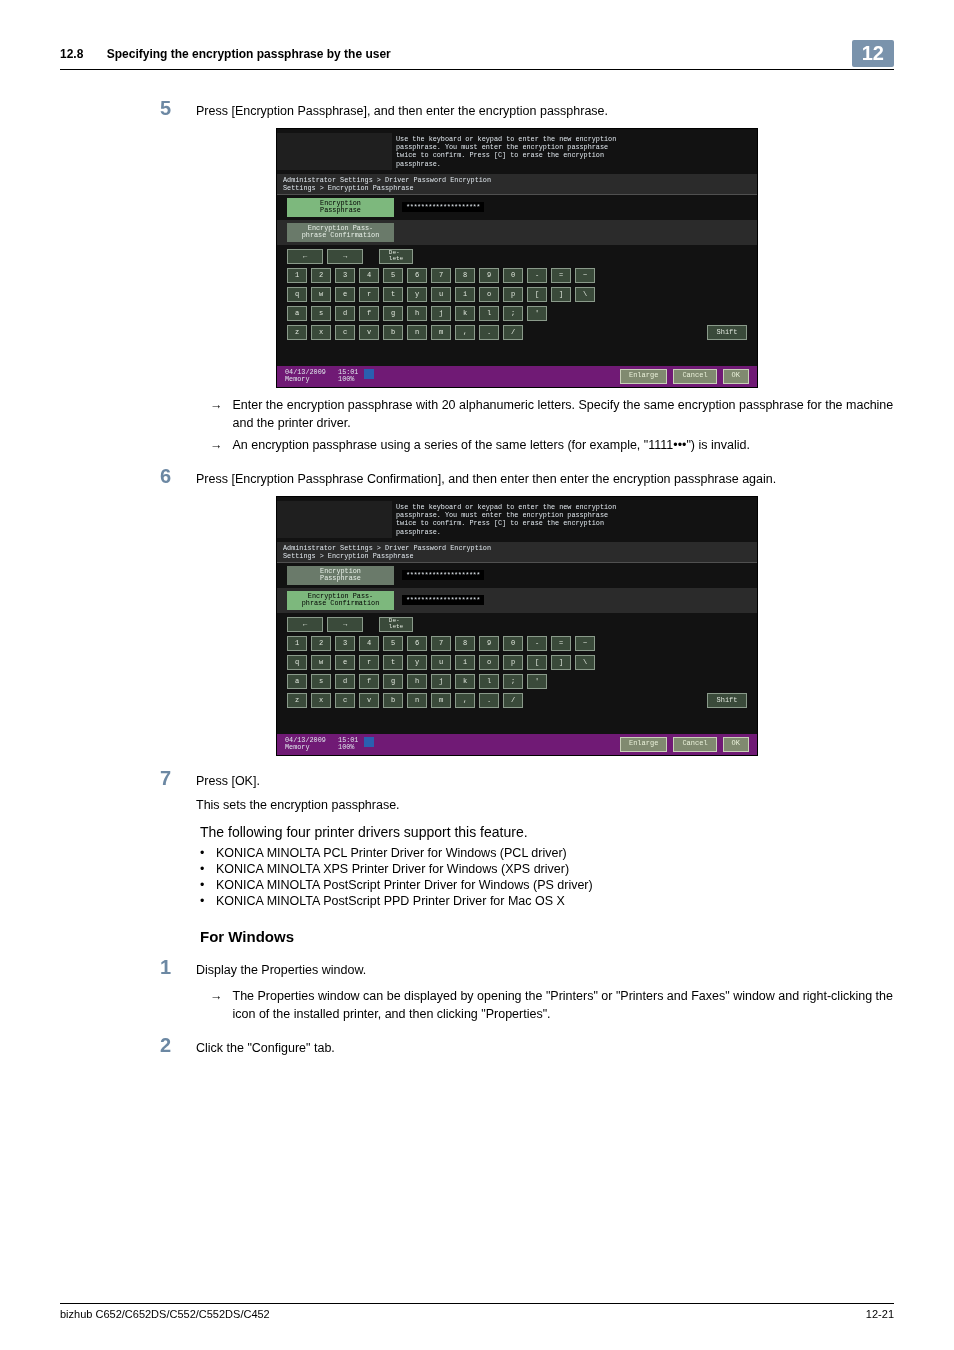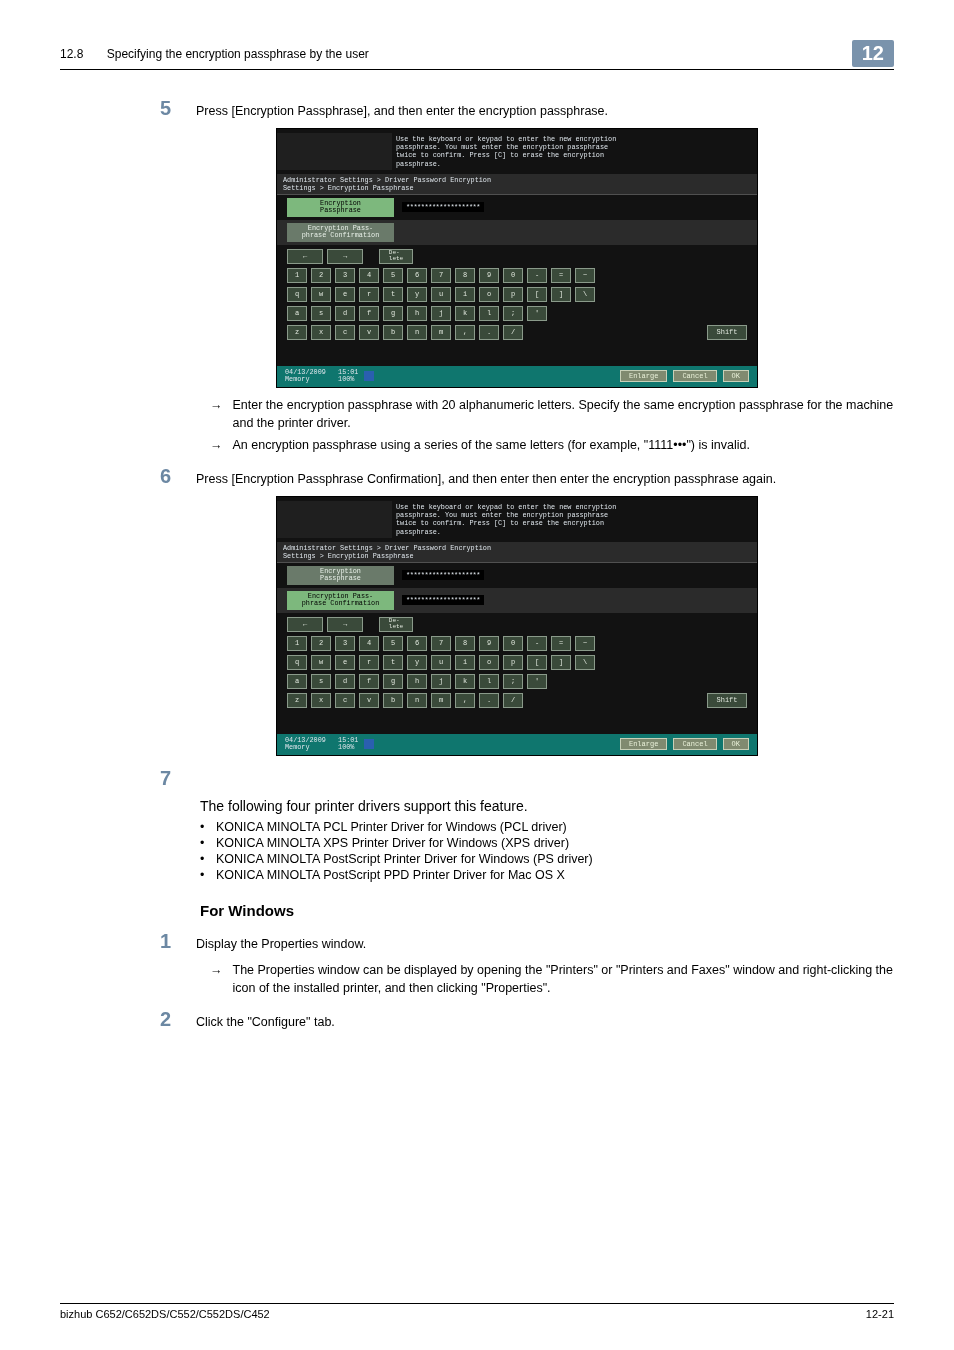--- a/index.html
+++ b/index.html
@@ -19,21 +19,21 @@
   }
   .header {
     display: flex;
     align-items: center;
     border-bottom: 1px solid #000;
     padding-bottom: 2px;
     margin-bottom: 28px;
   }
   .header-left {
     font-size: 12px;
-    font-weight: normal;
+    font-weight: bold;
   }
   .header-num {
     margin-right: 20px;
   }
   .header-badge {
     margin-left: auto;
     background: #7a93ac;
     color: #fff;
     font-weight: bold;
     font-size: 20px;
@@ -128,23 +128,22 @@
     height: 13px;
     display: flex;
     align-items: center;
     justify-content: center;
   }
   .kbd-key.wide { width: 32px; }
   .kbd-key.arrow { width: 34px; }
   .kbd-key.shift { width: 38px; margin-left: auto; }
   .kbd-spacer { flex: 1; }
   .ss-footer {
-    background: #0f766e;
-    display: flex;
-    align-items: center;
+    background: #701a75;
+    display: flex;
     padding: 3px 8px;
     gap: 6px;
   }
   .ss-footer-date {
     font-size: 6.8px;
     line-height: 1.1;
   }
   .ss-footer-mid { flex: 1; }
   .ss-footer-btn {
     background: #808a70;
@@ -454,20 +453,24 @@
       <div class="ss-footer-icon"></div>
       <div class="ss-footer-mid"></div>
       <div class="ss-footer-btn">Enlarge</div>
       <div class="ss-footer-btn">Cancel</div>
       <div class="ss-footer-btn">OK</div>
     </div>
   </div>
 
   <div class="step-row">
     <div class="step-num">7</div>
+    <div class="step-text">
+      <div>Press [OK].</div>
+      <div style="margin-top:6px">This sets the encryption passphrase.</div>
+    </div>
   </div>
 
   <div class="body-text">The following four printer drivers support this feature.</div>
   <div class="driver-list" id="driver-list">
       <div>KONICA MINOLTA PCL Printer Driver for Windows (PCL driver)</div>
       <div>KONICA MINOLTA XPS Printer Driver for Windows (XPS driver)</div>
       <div>KONICA MINOLTA PostScript Printer Driver for Windows (PS driver)</div>
       <div>KONICA MINOLTA PostScript PPD Printer Driver for Mac OS X</div>
     </div>
 

